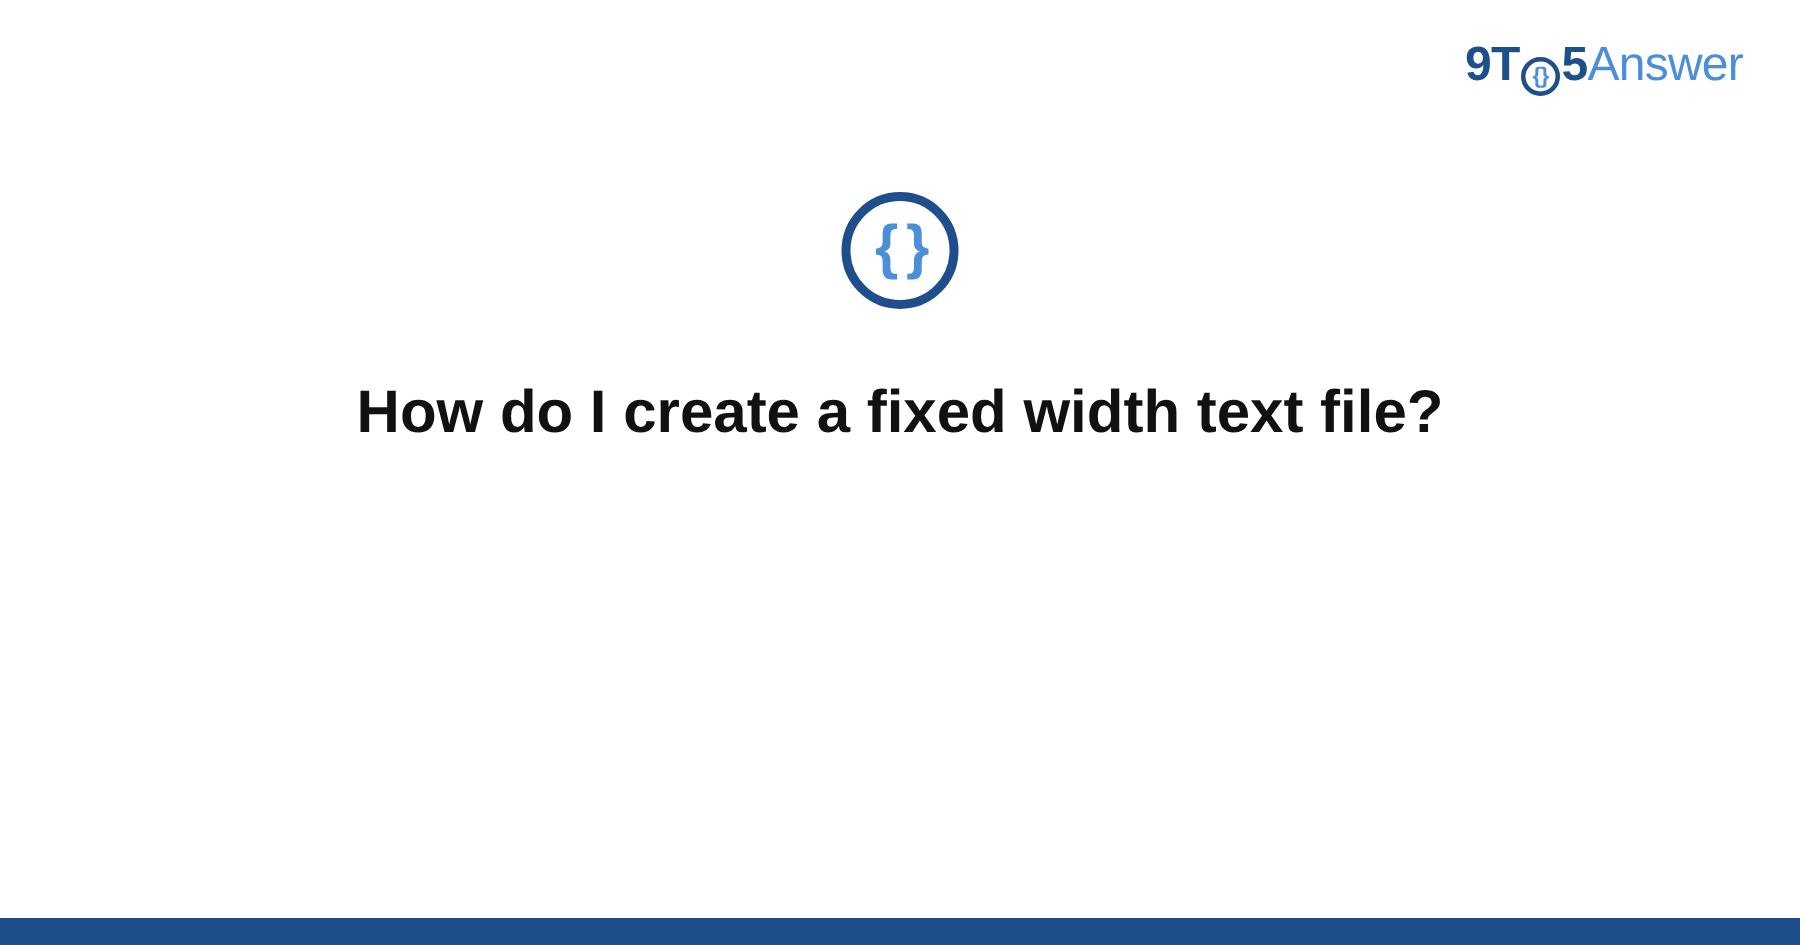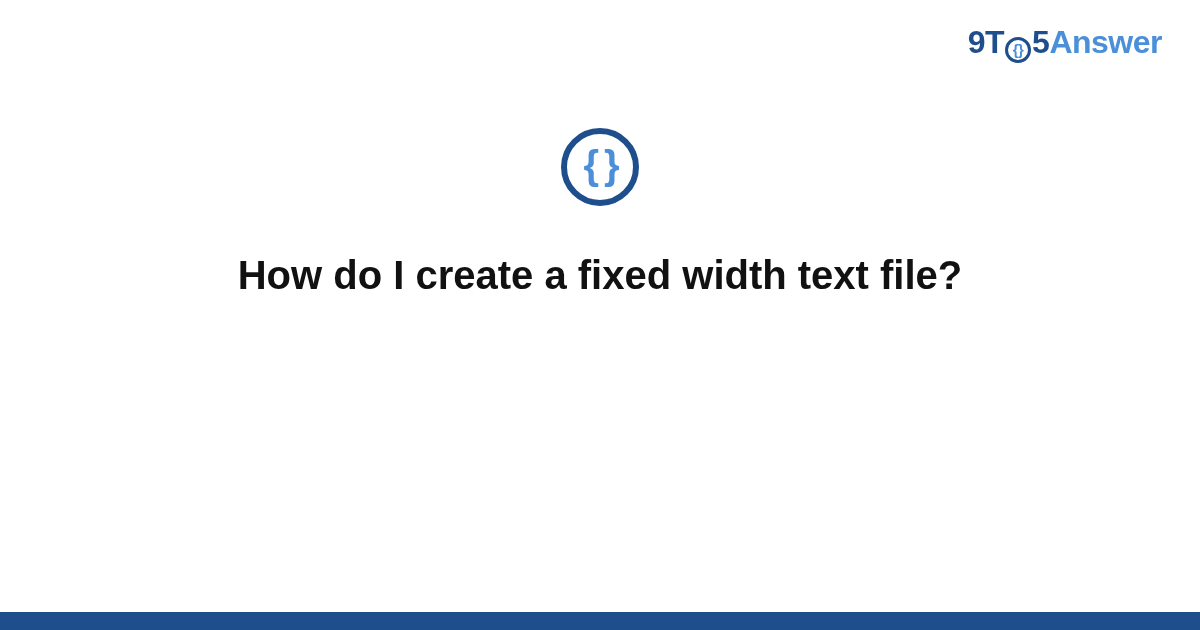--- a/index.html
+++ b/index.html
@@ -45,21 +45,21 @@
       position: relative;
       top: 2px;
       margin: 0 1px;
     }
     .logo-5 {
       color: #1e4e8c;
       font-weight: 600;
     }
     .logo-answer {
       color: #4a8fd8;
-      font-weight: 700;
+      font-weight: 400;
     }
     .center-content {
       position: absolute;
       top: 128px;
       left: 0;
       width: 100%;
       display: flex;
       flex-direction: column;
       align-items: center;
     }

